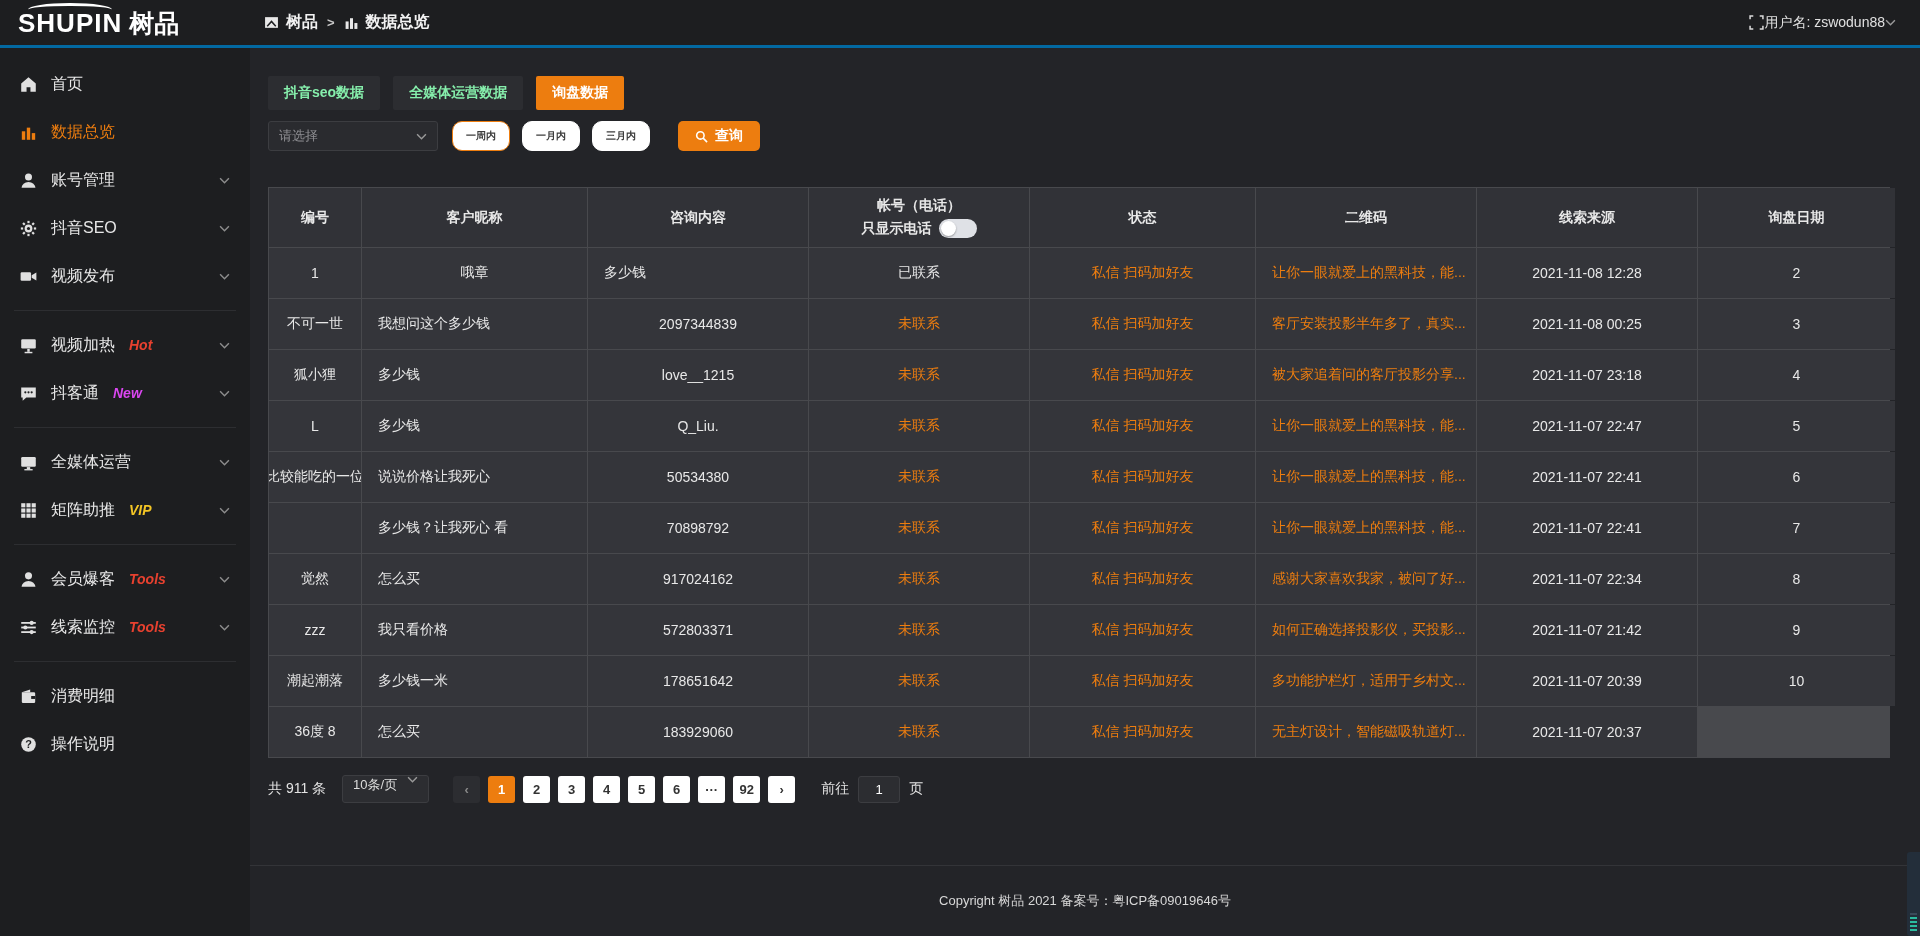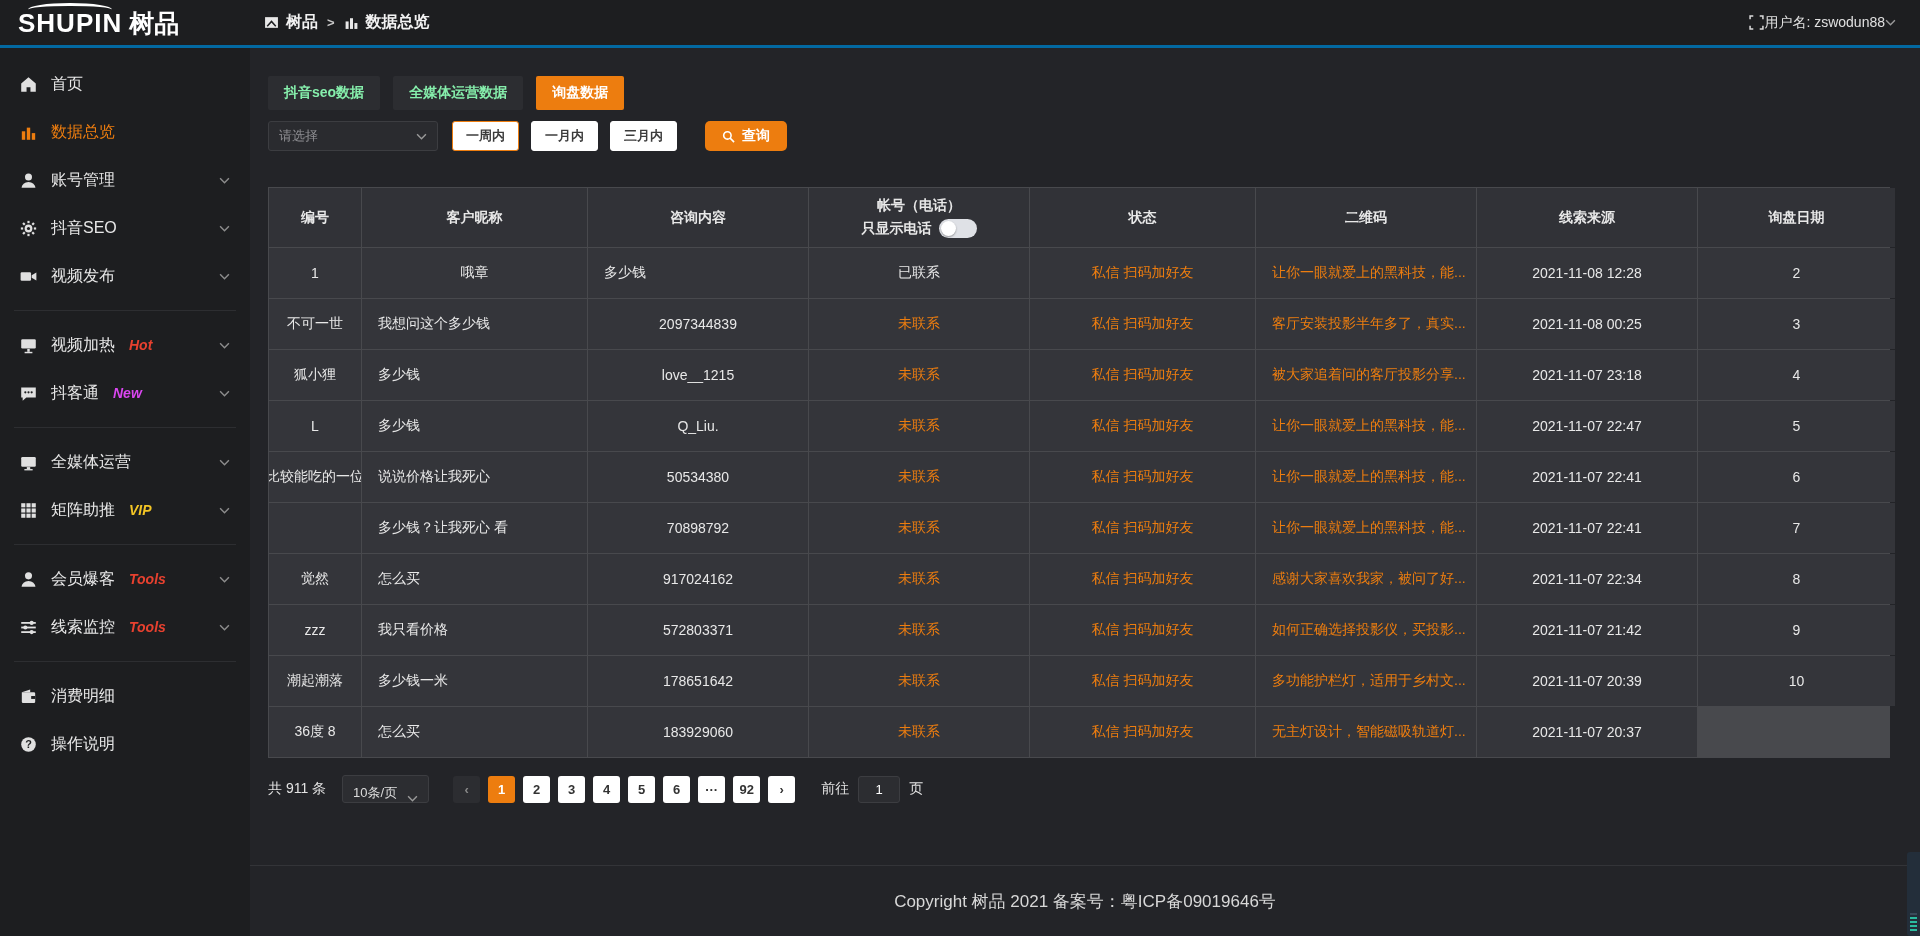--- a/index.html
+++ b/index.html
@@ -33,47 +33,47 @@
   .side-chev { margin-left:auto; color:#8d8d8d; width:11px; height:7px; display:inline-flex; }
   .side-divider { height:1px; background:#2d2e31; margin:10px 14px; }
   
   .main { flex:1; background:#232428; position:relative; padding:28px 0 0 18px; }
   .tabs { display:flex; gap:13px; }
   .tab { height:34px; display:flex; align-items:center; padding:0 16px; background:#2c2d31; color:#86efac; font-size:14px; font-weight:700; border-radius:2px; cursor:pointer; }
   .tab.active { background:#ED7D0F; color:#fff; }
   .filters { display:flex; align-items:center; margin-top:11px; }
   .select { width:170px; height:30px; background:#2a2b2f; border:1px solid #3c3d41; border-radius:3px; display:flex; align-items:center; justify-content:space-between; padding:0 10px; color:#8f8f93; font-size:13px; cursor:pointer; }
   .ranges { display:flex; gap:12px; margin-left:14px; }
-  .range-btn { height:30px; padding:0 13px; background:#fff; border:1px solid #fff; color:#3c3c3c; font-size:13px; font-weight:700; border-radius:3px; display:flex; align-items:center; cursor:pointer; }
+  .range-btn { height:30px; padding:0 13px; background:#fff; border:1px solid #fff; color:#3c3c3c; font-size:10px; font-weight:700; border-radius:10px; display:flex; align-items:center; cursor:pointer; }
   .range-btn.active { border-color:#ED7D0F; }
   .query-btn { height:30px; margin-left:28px; padding:0 17px; background:#ED7D0F; border:none; border-radius:5px; color:#fff; font-size:14px; font-weight:700; display:flex; align-items:center; gap:7px; cursor:pointer; font-family:inherit; }
   .q-icon { width:13px; height:13px; display:inline-flex; }
   
   .table { margin-top:36px; width:1622px; display:grid; grid-template-columns:92px 225px 220px 220px 225px 220px 220px 197px; gap:1px; background:#48494d; border:1px solid #48494d; }
   .cell { background:#34353a; display:flex; align-items:center; justify-content:center; font-size:14px; color:#e8e8e8; overflow:hidden; white-space:nowrap; }
   .cell.th { height:59px; background:#313237; font-weight:700; }
   .cell.td { height:50px; }
   .cell.left { justify-content:flex-start; padding-left:16px; }
   .cell .org, .cell.org { color:#ED7D0F; }
   .th-account { flex-direction:column; gap:4px; }
   .th-account .row2 { display:flex; align-items:center; gap:7px; font-weight:700; }
   .toggle { width:38px; height:19px; border-radius:10px; background:#dfe1e6; position:relative; cursor:pointer; display:inline-block; }
   .toggle::after { content:""; position:absolute; left:2px; top:2px; width:15px; height:15px; border-radius:50%; background:#fff; box-shadow:0 1px 2px rgba(0,0,0,.35); }
   .link { cursor:pointer; }
   
   .pager { display:flex; align-items:center; gap:8px; margin-top:17px; font-size:14px; color:#e3e3e3; }
   .pg-total { margin-right:8px; }
-  .pg-size { height:28px; background:#2c2d31; border:1px solid #3c3d41; border-radius:3px; display:flex; align-items:flex-end; gap:10px; padding:0 10px; font-size:13px; color:#dcdcdc; cursor:pointer; margin-right:16px; }
+  .pg-size { height:28px; background:#2c2d31; border:1px solid #3c3d41; border-radius:3px; display:flex; align-items:flex-start; gap:10px; padding:0 10px; font-size:13px; color:#dcdcdc; cursor:pointer; margin-right:16px; }
   .pg-btn { min-width:27px; height:27px; padding:0 5px; background:#fff; color:#333; border-radius:3px; display:flex; align-items:center; justify-content:center; font-size:13px; font-weight:700; cursor:pointer; }
   .pg-btn.active { background:#ED7D0F; color:#fff; }
   .pg-btn.disabled { background:#2c2d31; color:#8a8a8a; }
   .goto { display:flex; align-items:center; gap:9px; margin-left:18px; }
   .goto-input { width:42px; height:27px; background:#2c2d31; border:1px solid #3c3d41; border-radius:3px; color:#fff; text-align:center; font-size:13px; font-family:inherit; }
   
-  .footer { position:absolute; left:0; right:0; top:817px; height:71px; border-top:1px solid #333438; background:#232428; display:flex; align-items:center; justify-content:center; font-size:17px; color:#d8d8d8; }
+  .footer { position:absolute; left:0; right:0; top:817px; height:71px; border-top:1px solid #333438; background:#232428; display:flex; align-items:center; justify-content:center; font-size:13px; color:#d8d8d8; }
   
   .edge-widget { position:absolute; right:0; bottom:0; width:13px; height:84px; background:#232e3a; border-radius:3px 0 0 3px; display:flex; flex-direction:column; justify-content:flex-end; align-items:center; gap:2px; padding-bottom:5px; cursor:pointer; }
   .edge-widget i { width:7px; height:2px; background:#2bbca0; display:block; }
   .edge-widget i.dim { background:#3a4a5a; }
 </style>
 </head>
 <body>
 
 <header class="topbar">
   <div class="logo">

